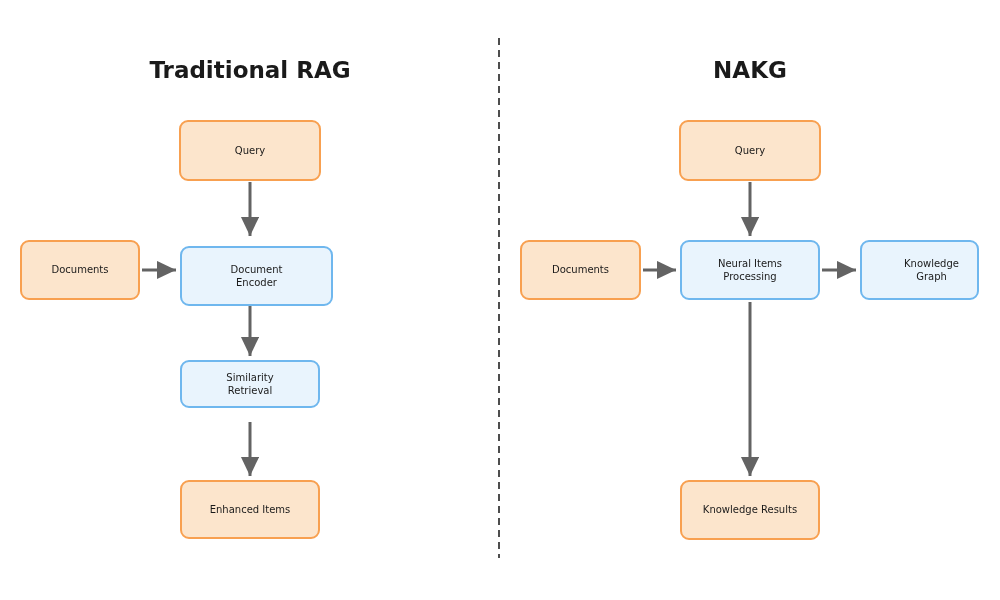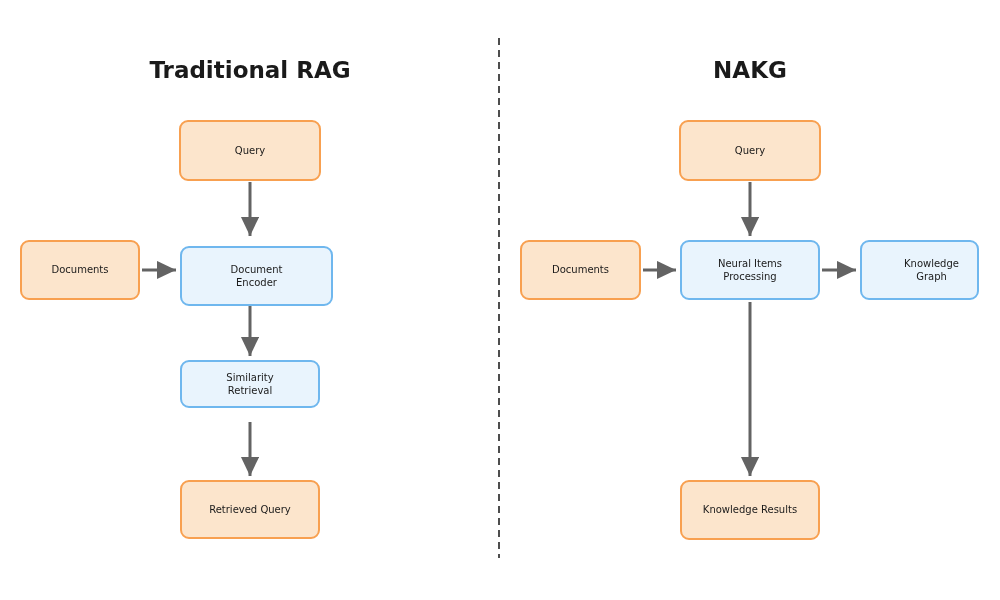--- a/index.html
+++ b/index.html
@@ -86,21 +86,21 @@
 
   <div class="panel-title left">Traditional RAG</div>
   <div class="panel-title right">NAKG</div>
 
   <div class="node orange" style="left:179px; top:120px; width:142px; height:61px;">Query</div>
   <div class="node orange" style="left:20px; top:240px; width:120px; height:60px;">Documents</div>
   <div class="node blue" style="left:180px; top:240px; width:153px; height:60px;margin-top:6px;">Document
 Encoder</div>
   <div class="node blue" style="left:180px; top:360px; width:140px; height:48px;">Similarity
 Retrieval</div>
-  <div class="node orange" style="left:180px; top:480px; width:140px; height:59px;">Retrieved Query</div>
+  <div class="node orange" style="left:180px; top:480px; width:140px; height:59px;">Enhanced Items</div>
 
   <div class="node orange" style="left:679px; top:120px; width:142px; height:61px;">Query</div>
   <div class="node orange" style="left:520px; top:240px; width:121px; height:60px;">Documents</div>
   <div class="node blue" style="left:680px; top:240px; width:140px; height:60px;">Neural Items
 Processing</div>
   <div class="node blue" style="left:860px; top:240px; width:119px; height:60px;padding-left:24px;">Knowledge
 Graph</div>
   <div class="node orange" style="left:680px; top:480px; width:140px; height:60px;">Knowledge Results</div>
 
 </div>

